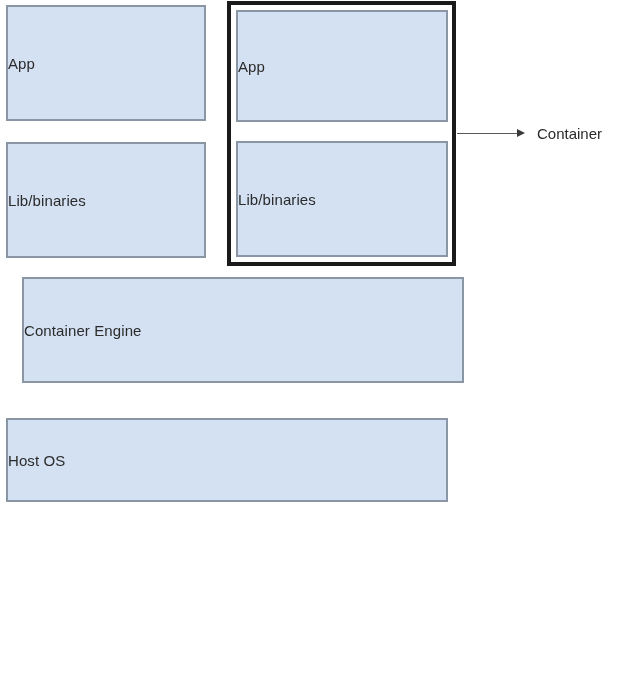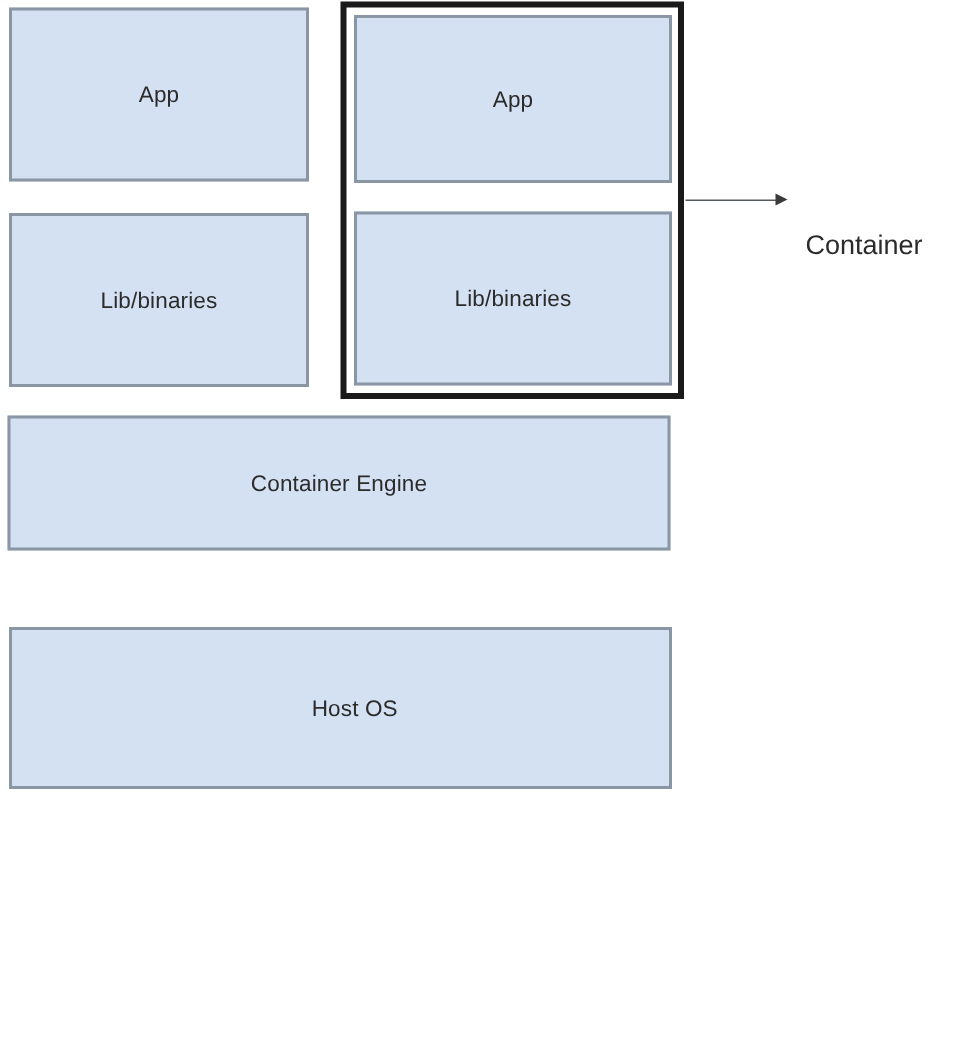--- a/index.html
+++ b/index.html
@@ -15,21 +15,21 @@
     overflow: hidden;
     font-family: "Liberation Sans", sans-serif;
   }
   .box {
     position: absolute;
     box-sizing: border-box;
     background: #d4e1f3;
     border: 2px solid #8a96a3;
     display: flex;
     align-items: center;
-    justify-content: center;
+    justify-content: flex-start;
   }
   .box-label {
     font-family: "Liberation Sans", sans-serif;
     font-size: 15px;
     color: #2b2b2b;
     line-height: 1;
     letter-spacing: 0.1px;
     white-space: nowrap;
   }
   
@@ -49,25 +49,24 @@
     position: absolute;
     width: 0;
     height: 0;
     border-top: 4px solid transparent;
     border-bottom: 4px solid transparent;
     border-left: 8px solid #3a3a3a;
   }
   .callout-label {
     position: absolute;
     font-family: "Liberation Sans", sans-serif;
-    font-size: 18px;
+    font-size: 15px;
     color: #2b2b2b;
     line-height: 1;
     white-space: nowrap;
-    margin-top: 28px;
   }
 </style>
 </head>
 <body>
 
 <div id="canvas">
 
   <div class="box" style="left:6px; top:5px; width:200px; height:116px;">
     <span class="box-label">App</span>
   </div>
@@ -84,22 +83,22 @@
   </div>
 
   <div class="box" style="left:236px; top:141px; width:212px; height:116px;">
     <span class="box-label">Lib/binaries</span>
   </div>
 
   <div class="arrow-line" style="left:457px; top:133px; width:62px;"></div>
   <div class="arrow-head" style="left:517px; top:129px;"></div>
   <div class="callout-label" style="left:537px; top:126px;">Container</div>
 
-  <div class="box" style="left:5px; top:277px; width:442px; height:90px;">
+  <div class="box" style="left:22px; top:277px; width:442px; height:106px;">
     <span class="box-label">Container Engine</span>
   </div>
 
-  <div class="box" style="left:6px; top:418px; width:442px; height:108px;padding-left:19px;">
+  <div class="box" style="left:6px; top:418px; width:442px; height:84px;">
     <span class="box-label">Host OS</span>
   </div>
 
 
 </div>
 
 </body></html>

